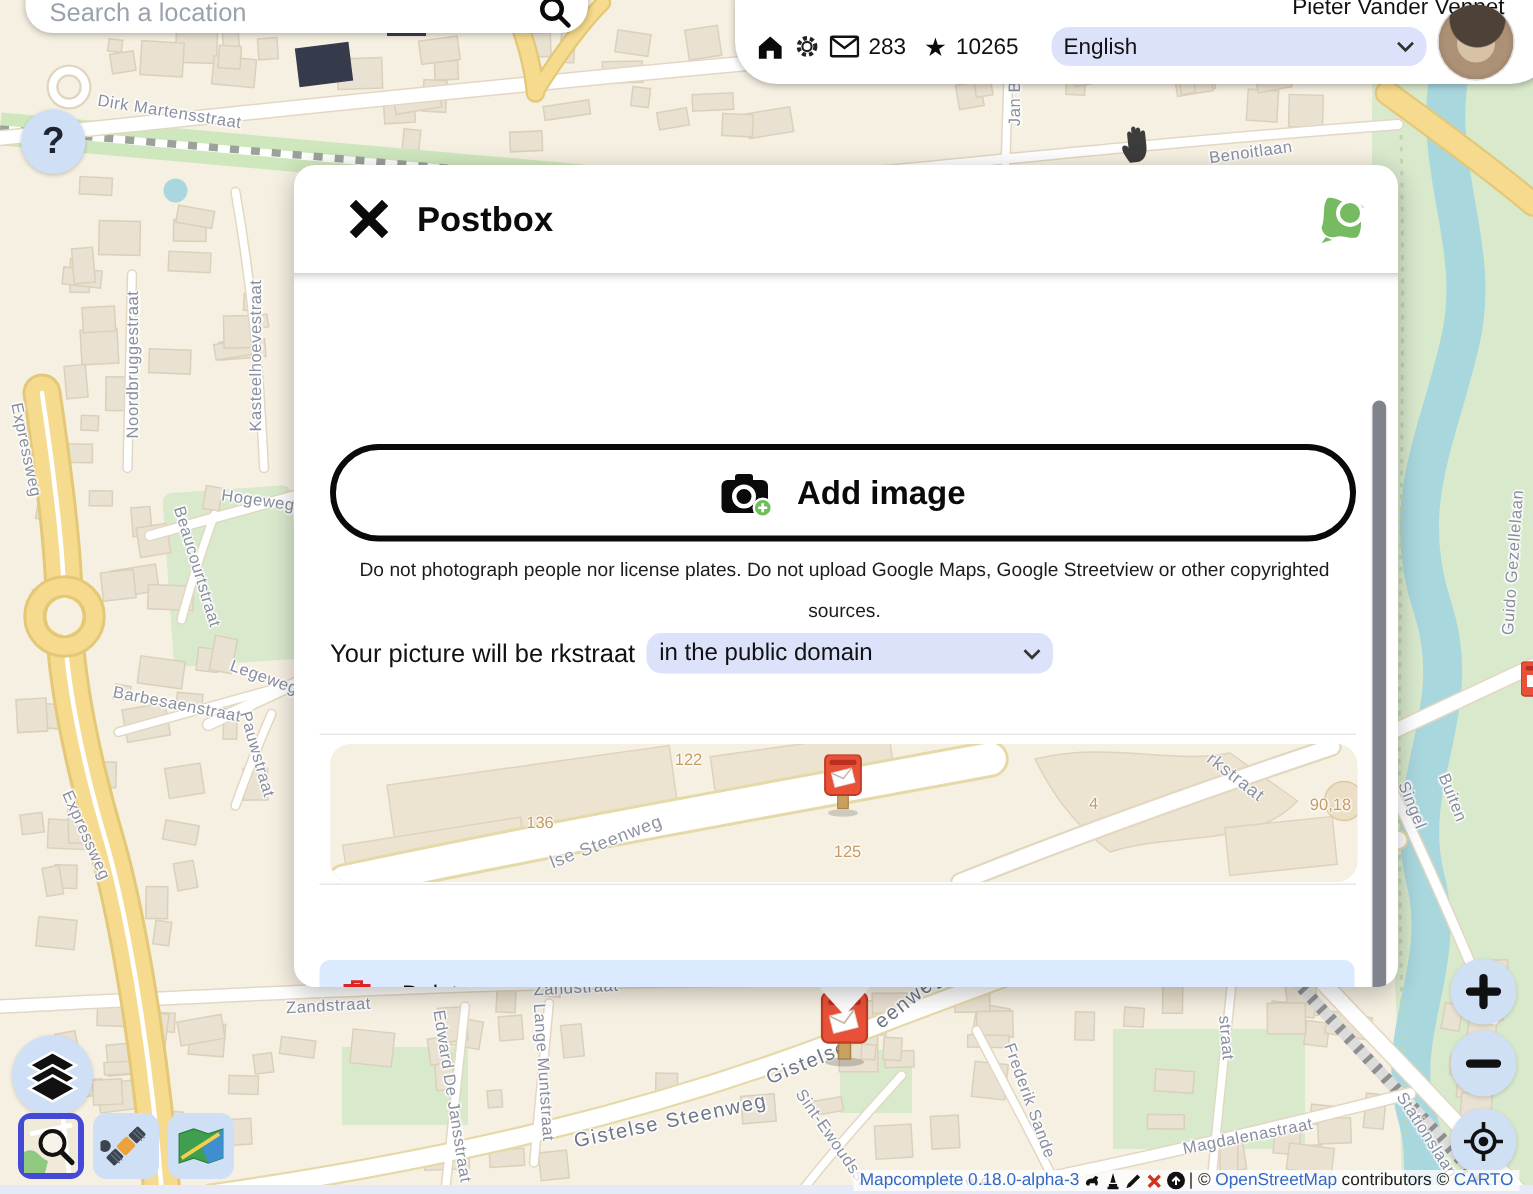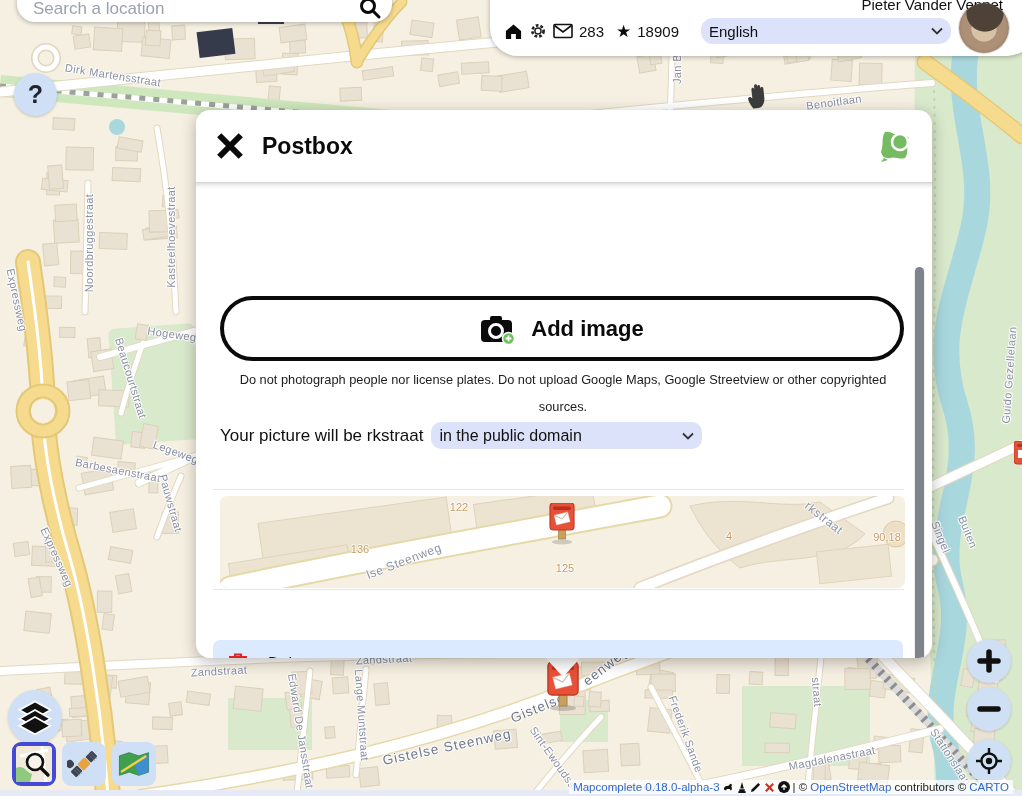--- a/index.html
+++ b/index.html
@@ -38,36 +38,36 @@
     box-shadow:0 0 0 1px rgba(0,0,0,.12);}
   
   #help-button{position:absolute;left:14px;top:73px;width:43px;height:43px;border-radius:50%;background:#cfe0f6;
     z-index:6;display:flex;align-items:center;justify-content:center;font-size:25px;font-weight:bold;color:#1f2430;
     box-shadow:0 1px 3px rgba(0,0,0,.2);}
   
   #dialog{position:absolute;left:196px;top:110px;width:736px;height:548px;background:#fff;border-radius:14px;
     box-shadow:0 4px 16px rgba(0,0,0,.28);z-index:5;}
   #dialog-tail{position:absolute;left:544px;top:656px;width:0;height:0;border-left:19px solid transparent;
     border-right:19px solid transparent;border-top:21px solid #fff;z-index:5;}
-  #dialog-header{position:relative;height:72px;display:flex;align-items:center;padding:0 20px;}
+  #dialog-header{position:relative;height:72px;display:flex;align-items:center;padding:0 20px;margin-left:16px;}
   #dialog-title{font-size:23px;font-weight:bold;color:#0b0b0b;margin-left:18px;}
   #dialog-logo{margin-left:auto;}
   #dialog-body{position:relative;height:476px;border-radius:0 0 14px 14px;
     box-shadow:inset 0 7px 7px -7px rgba(0,0,0,.35);overflow:hidden;}
   #add-image-button{position:absolute;left:24px;top:114px;width:684px;height:65px;border:4px solid #0a0a0a;
     border-radius:40px;background:#fff;display:flex;align-items:center;justify-content:center;gap:15px;cursor:pointer;}
   #add-image-label{font-size:22px;font-weight:bold;color:#0a0a0a;}
   #image-policy{position:absolute;left:31px;top:184px;width:672px;text-align:center;font-size:12.8px;color:#1c1c1c;line-height:27px;}
   #license-row{position:absolute;left:24px;top:240px;display:flex;align-items:center;}
   #license-label{font-size:17px;color:#111;}
   #license-select{margin-left:8px;width:271px;height:27px;background:#dde2fb;border-radius:10px;display:flex;
     align-items:center;padding:0 8px;font-size:16px;color:#111;cursor:pointer;}
   #license-select .sel-text{flex:1;}
   .hr{position:absolute;left:17px;right:28px;border-top:1px solid #e7e7e7;}
-  #minimap{position:absolute;left:24px;top:314px;width:685px;height:92px;border-radius:8px;overflow:hidden;background:#f6f0e2;}
+  #minimap{position:absolute;left:24px;top:314px;width:685px;height:92px;border-radius:14px;overflow:hidden;background:#f6f0e2;}
   #minimap-labels{position:absolute;left:0;top:0;width:100%;height:100%;pointer-events:none;}
   .mm-label{position:absolute;white-space:nowrap;text-shadow:1px 0 1px #fff,-1px 0 1px #fff,0 1px 1px #fff,0 -1px 1px #fff;}
   .mm-num{color:#c79c63;font-size:11px;}
   .mm-street{color:#8d93a3;font-size:12px;letter-spacing:.6px;}
   #delete-button{position:absolute;left:17px;top:458px;width:690px;height:48px;border-radius:7px;background:#dbeafe;
     display:flex;align-items:center;padding-left:14px;gap:19px;cursor:pointer;}
   #delete-label{font-size:16px;color:#111;}
   #dialog-scrollbar{position:absolute;right:7px;top:85px;width:11px;height:445px;border-radius:6px;background:#efefef;}
   #dialog-scroll-thumb{position:absolute;left:1px;top:0;width:9px;height:440px;border-radius:5px;background:#7e838c;}
   
@@ -446,21 +446,21 @@
         </svg>
       </span>
       <span>
         <svg width="20" height="16" viewBox="0 0 20 16" fill="none" stroke="#111" stroke-width="1.6">
           <rect x="1" y="1.5" width="18" height="13" rx="1"></rect>
             <path d="M1.5 2.5 L10 9 L18.5 2.5"></path>
         </svg>
       </span>
       <span class="pill-count">283</span>
       <span style="font-size:17px;color:#0a0a0a;line-height:1;">★</span>
-      <span class="pill-count">18909</span>
+      <span class="pill-count">10265</span>
       <div id="language-select">
         <span class="sel-text">English</span>
         <span>
           <svg width="12" height="8" viewBox="0 0 12 8" fill="none" stroke="#333" stroke-width="1.8">
               <path d="M1 1.5 L6 6.5 L11 1.5"></path>
             </svg>
         </span>
       </div>
       <span>
         <svg width="20" height="20" viewBox="0 0 22 22" fill="none" stroke="#111" stroke-width="2">

